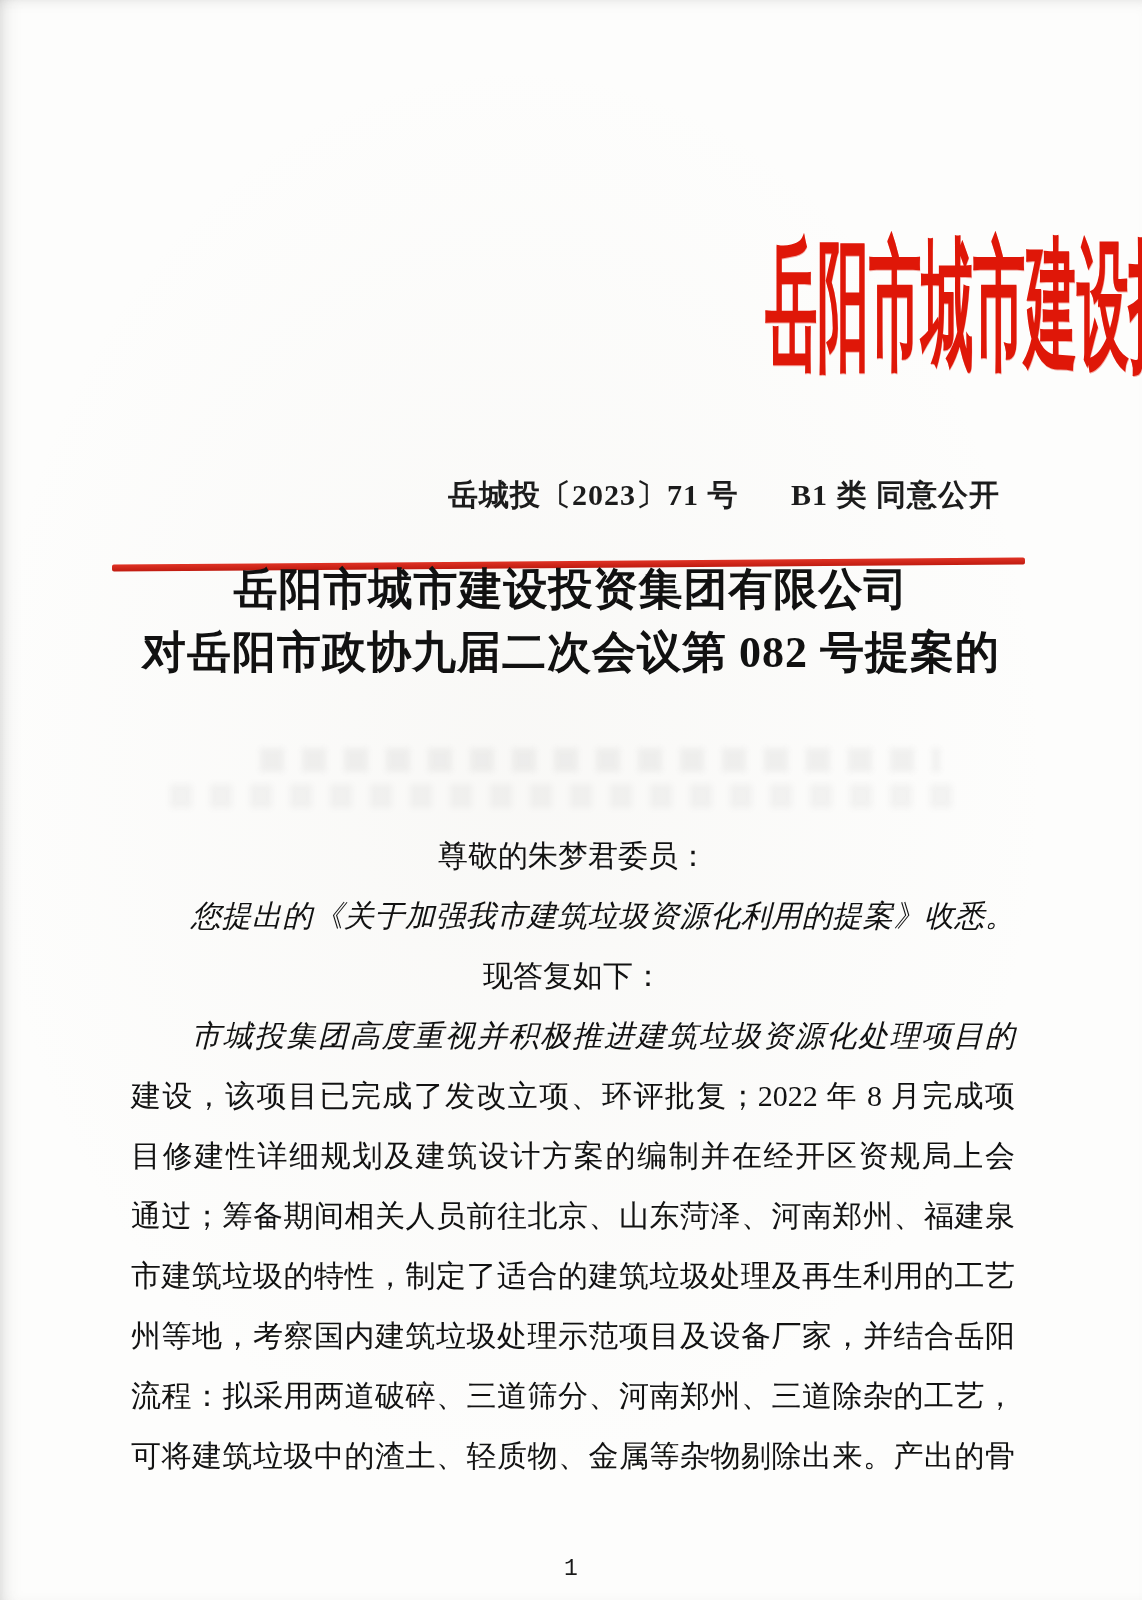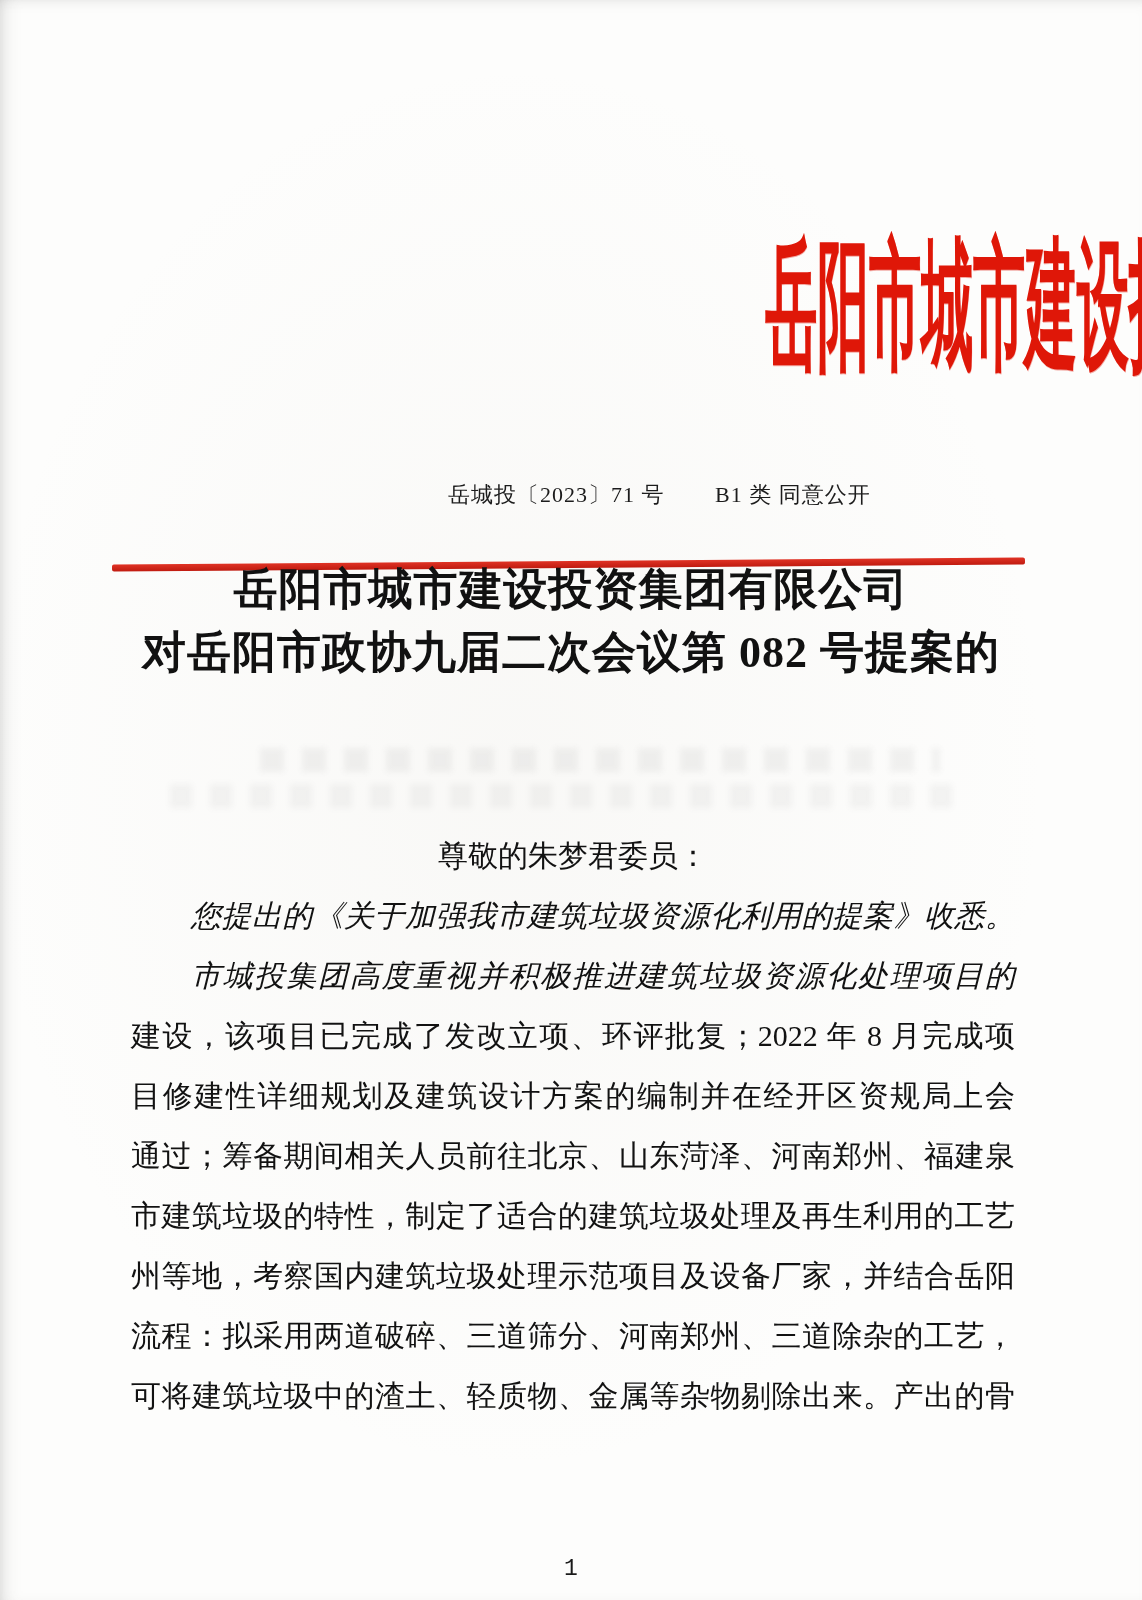--- a/index.html
+++ b/index.html
@@ -42,25 +42,26 @@
     transform-origin: 50% 50%;
     letter-spacing: 0;
     text-shadow: 1px 1px 0 rgba(223,23,8,0.35);
   }
 
   
   .docinfo {
     position: absolute;
     top: 474px;
     left: 448px;
-    font-size: 22px;
+    font-size: 30px;
     line-height: 42px;
     color: #1c1c1c;
     white-space: nowrap;
     letter-spacing: 1px;
+    font-weight: bold;
   }
   .docinfo .classification {
     margin-left: 44px;
   }
 
   
   .red-rule {
     position: absolute;
     top: 561px;
     left: 112px;
@@ -159,20 +160,21 @@
     <div>岳阳市城市建设投资集团有限公司</div>
     <div>对岳阳市政协九届二次会议第 082 号提案的</div>
   </div>
 
   <div class="bleed bleed-1"></div>
   <div class="bleed bleed-2"></div>
 
   <div class="body-text">
     <div class="line">尊敬的朱梦君委员：</div>
     <div class="line fill indent">您提出的《关于加强我市建筑垃圾资源化利用的提案》收悉。</div>
+    <div class="line">现答复如下：</div>
     <div class="line fill indent">市城投集团高度重视并积极推进建筑垃圾资源化处理项目的</div>
     <div class="line fill">建设，该项目已完成了发改立项、环评批复；2022 年 8 月完成项</div>
     <div class="line fill">目修建性详细规划及建筑设计方案的编制并在经开区资规局上会</div>
     <div class="line fill">通过；筹备期间相关人员前往北京、山东菏泽、河南郑州、福建泉</div>
     <div class="line fill">市建筑垃圾的特性，制定了适合的建筑垃圾处理及再生利用的工艺</div>
     <div class="line fill">州等地，考察国内建筑垃圾处理示范项目及设备厂家，并结合岳阳</div>
     <div class="line fill">流程：拟采用两道破碎、三道筛分、河南郑州、三道除杂的工艺，</div>
     <div class="line fill">可将建筑垃圾中的渣土、轻质物、金属等杂物剔除出来。产出的骨</div>
   </div>
 

